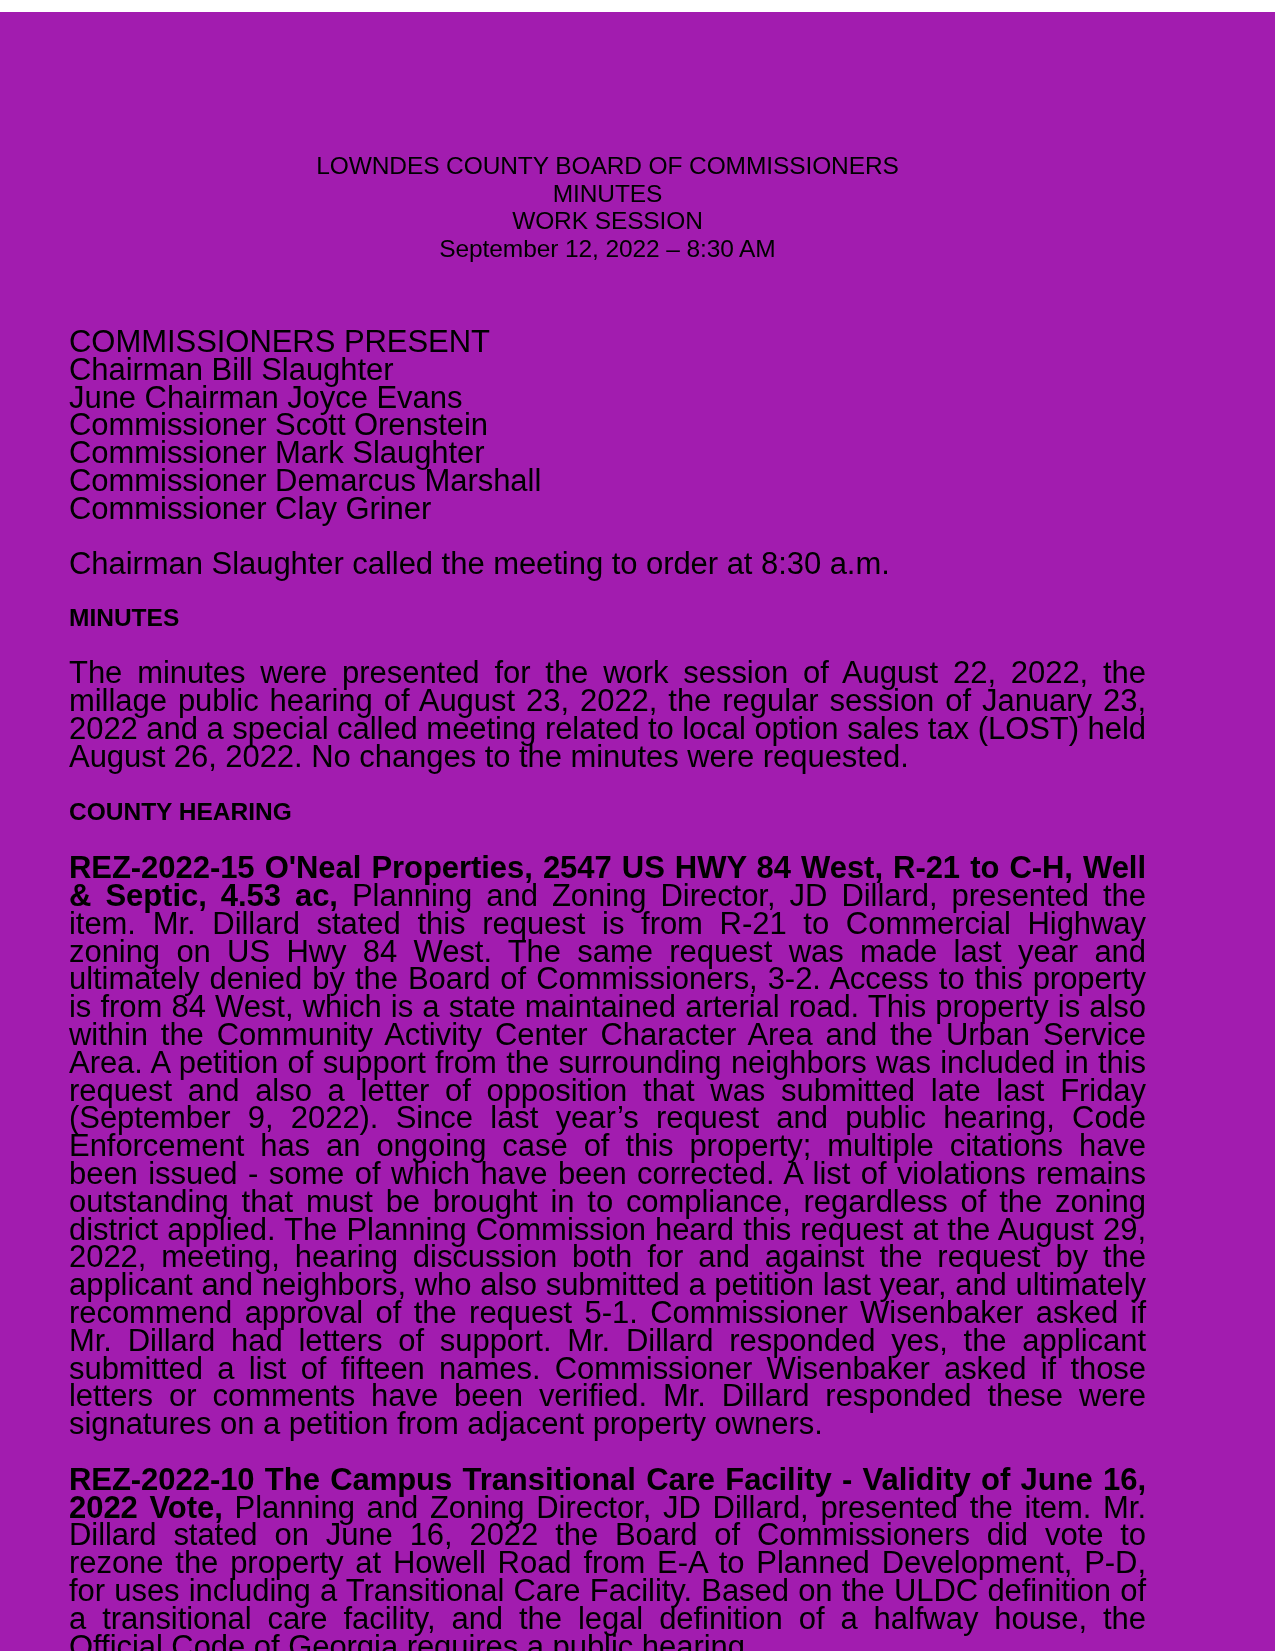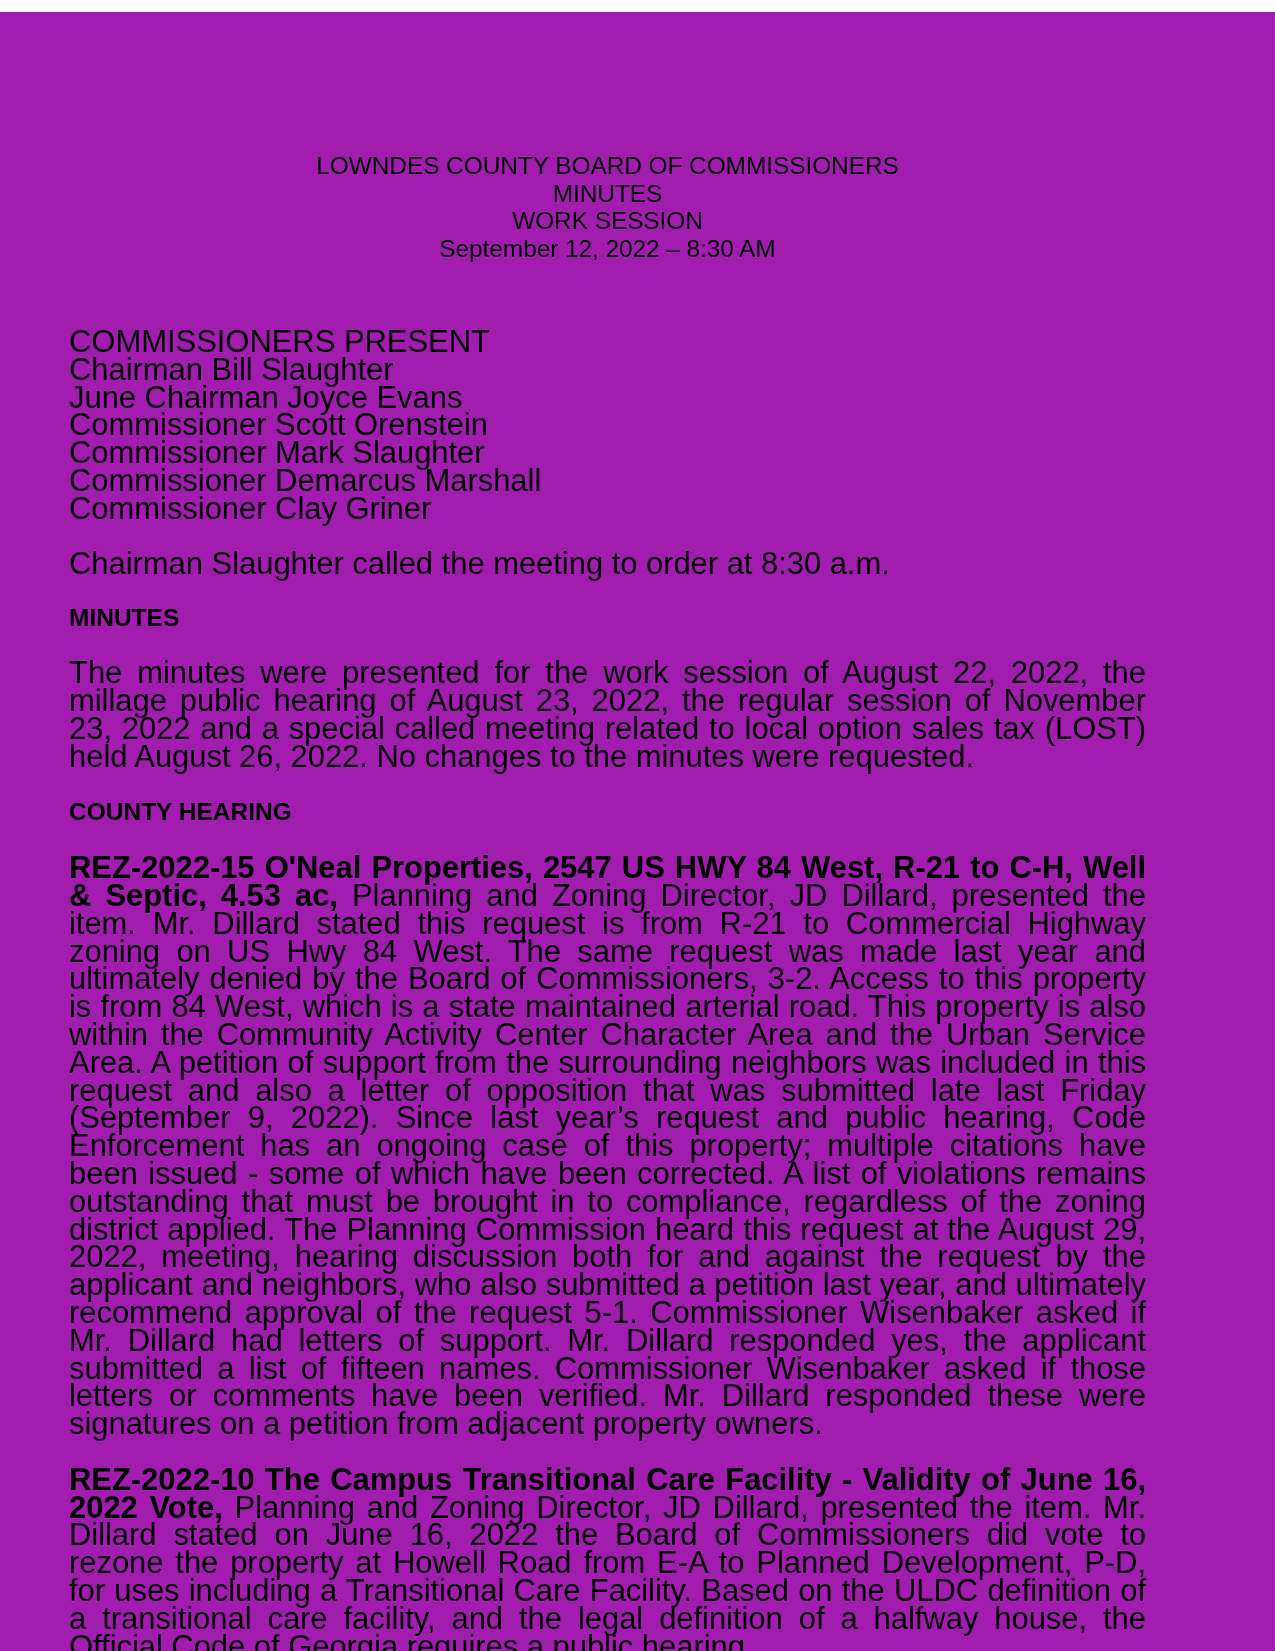--- a/index.html
+++ b/index.html
@@ -103,21 +103,21 @@
       <div class="line">June Chairman Joyce Evans</div>
       <div class="line">Commissioner Scott Orenstein</div>
       <div class="line">Commissioner Mark Slaughter</div>
       <div class="line">Commissioner Demarcus Marshall</div>
       <div class="line">Commissioner Clay Griner</div>
     </div>
 
     <div class="body-text block-left gap-called-to-order">Chairman Slaughter called the meeting to order at 8:30 a.m.</div>
 
     <div class="section-heading gap-minutes-heading">MINUTES</div>
-    <div class="body-text gap-minutes-para">The minutes were presented for the work session of August 22, 2022, the millage public hearing of August 23, 2022, the regular session of November 23, 2022 and a special called meeting related to local option sales tax (LOST) held August 26, 2022.  No changes to the minutes were requested.</div>
+    <div class="body-text gap-minutes-para">The minutes were presented for the work session of August 22, 2022, the millage public hearing of August 23, 2022, the regular session of January 23, 2022 and a special called meeting related to local option sales tax (LOST) held August 26, 2022.  No changes to the minutes were requested.</div>
 
     <div class="section-heading gap-ph-heading">COUNTY HEARING</div>
 
     <p class="body-text gap-item" style="margin:28px 0 0 0;"><span class="run-in">REZ-2022-15 O'Neal Properties, 2547 US HWY 84 West, R-21 to C-H, Well &amp; Septic, 4.53 ac,</span><span> Planning and Zoning Director, JD Dillard, presented the item. Mr. Dillard stated this request is from R-21 to Commercial Highway zoning on US Hwy 84 West. The same request was made last year and ultimately denied by the Board of Commissioners, 3-2. Access to this property is from 84 West, which is a state maintained arterial road. This property is also within the Community Activity Center Character Area and the Urban Service Area. A petition of support from the surrounding neighbors was included in this request and also a letter of opposition that was submitted late last Friday (September 9, 2022). Since last year’s request and public hearing, Code Enforcement has an ongoing case of this property; multiple citations have been issued - some of which have been corrected. A list of violations remains outstanding that must be brought in to compliance, regardless of the zoning district applied. The Planning Commission heard this request at the August 29, 2022, meeting, hearing discussion both for and against the request by the applicant and neighbors, who also submitted a petition last year, and ultimately recommend approval of the request 5-1. Commissioner Wisenbaker asked if Mr. Dillard had letters of support. Mr. Dillard responded yes, the applicant submitted a list of fifteen names. Commissioner Wisenbaker asked if those letters or comments have been verified. Mr. Dillard responded these were signatures on a petition from adjacent property owners.</span></p>
 
     <p class="body-text gap-item-2" style="margin:28px 0 0 0;"><span class="run-in">REZ-2022-10 The Campus Transitional Care Facility - Validity of June 16, 2022 Vote,</span><span> Planning and Zoning Director, JD Dillard, presented the item. Mr. Dillard stated on June 16, 2022 the Board of Commissioners did vote to rezone the property at Howell Road from E-A to Planned Development, P-D, for uses including a Transitional Care Facility. Based on the ULDC definition of a transitional care facility, and the legal definition of a halfway house, the Official Code of Georgia requires a public hearing</span></p>
 
   </div>
 </div>
 

